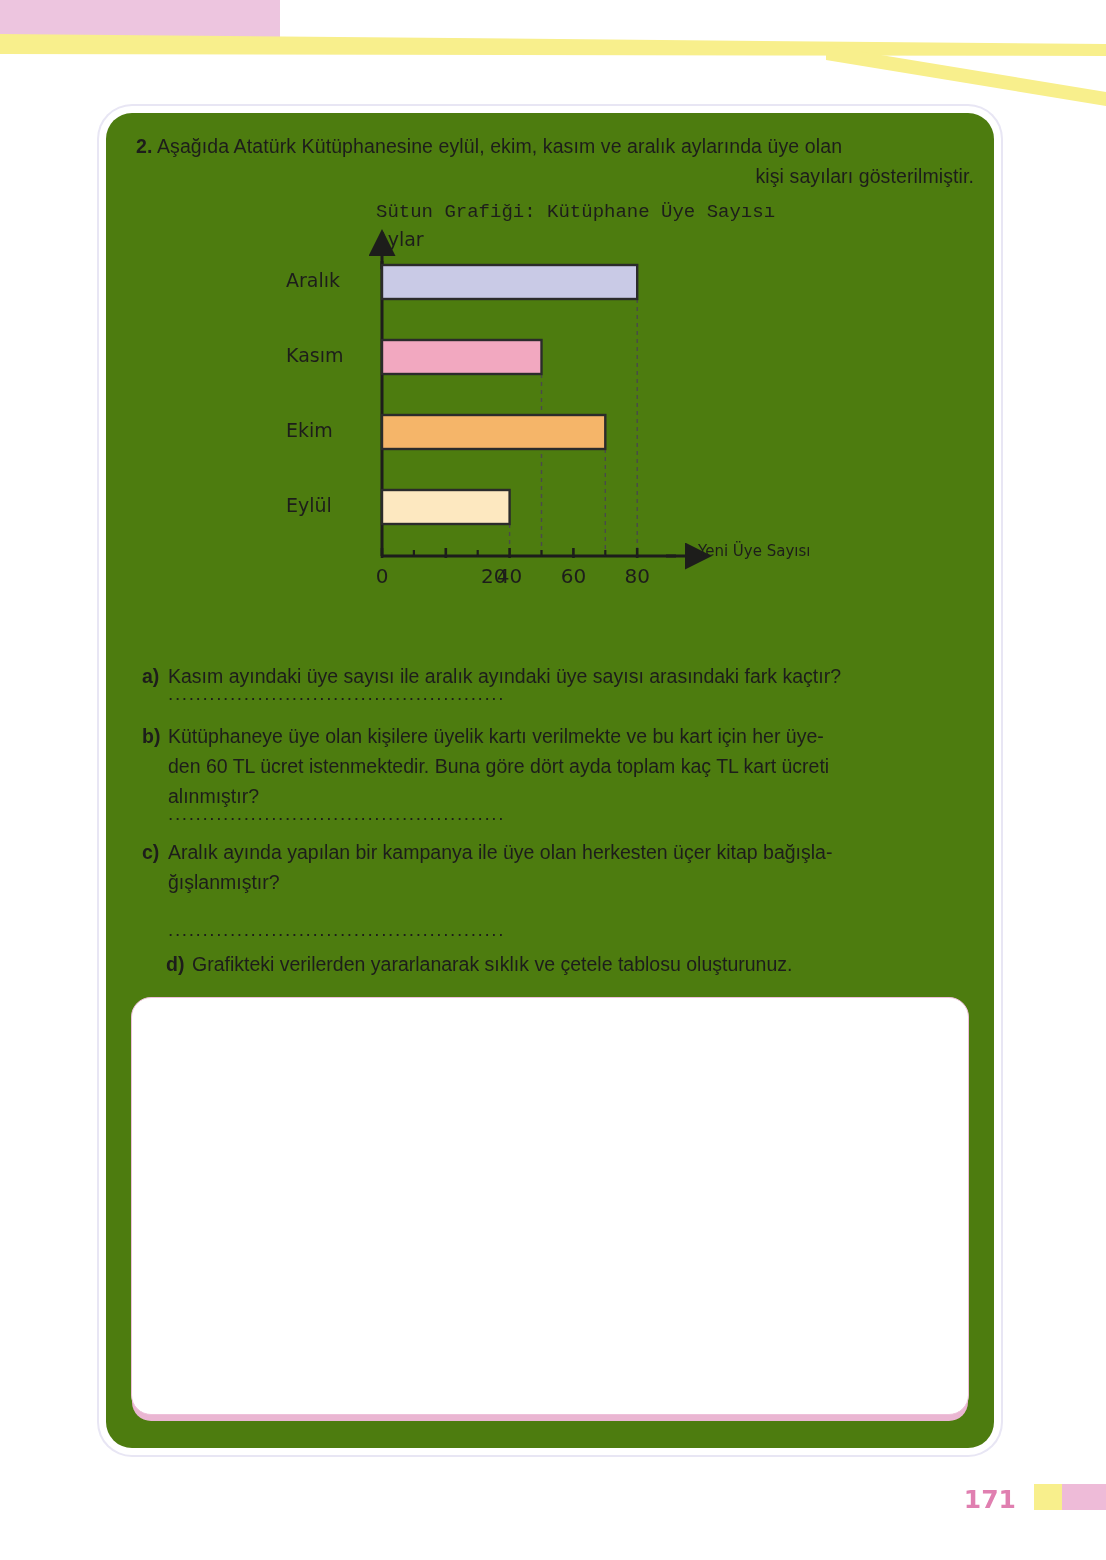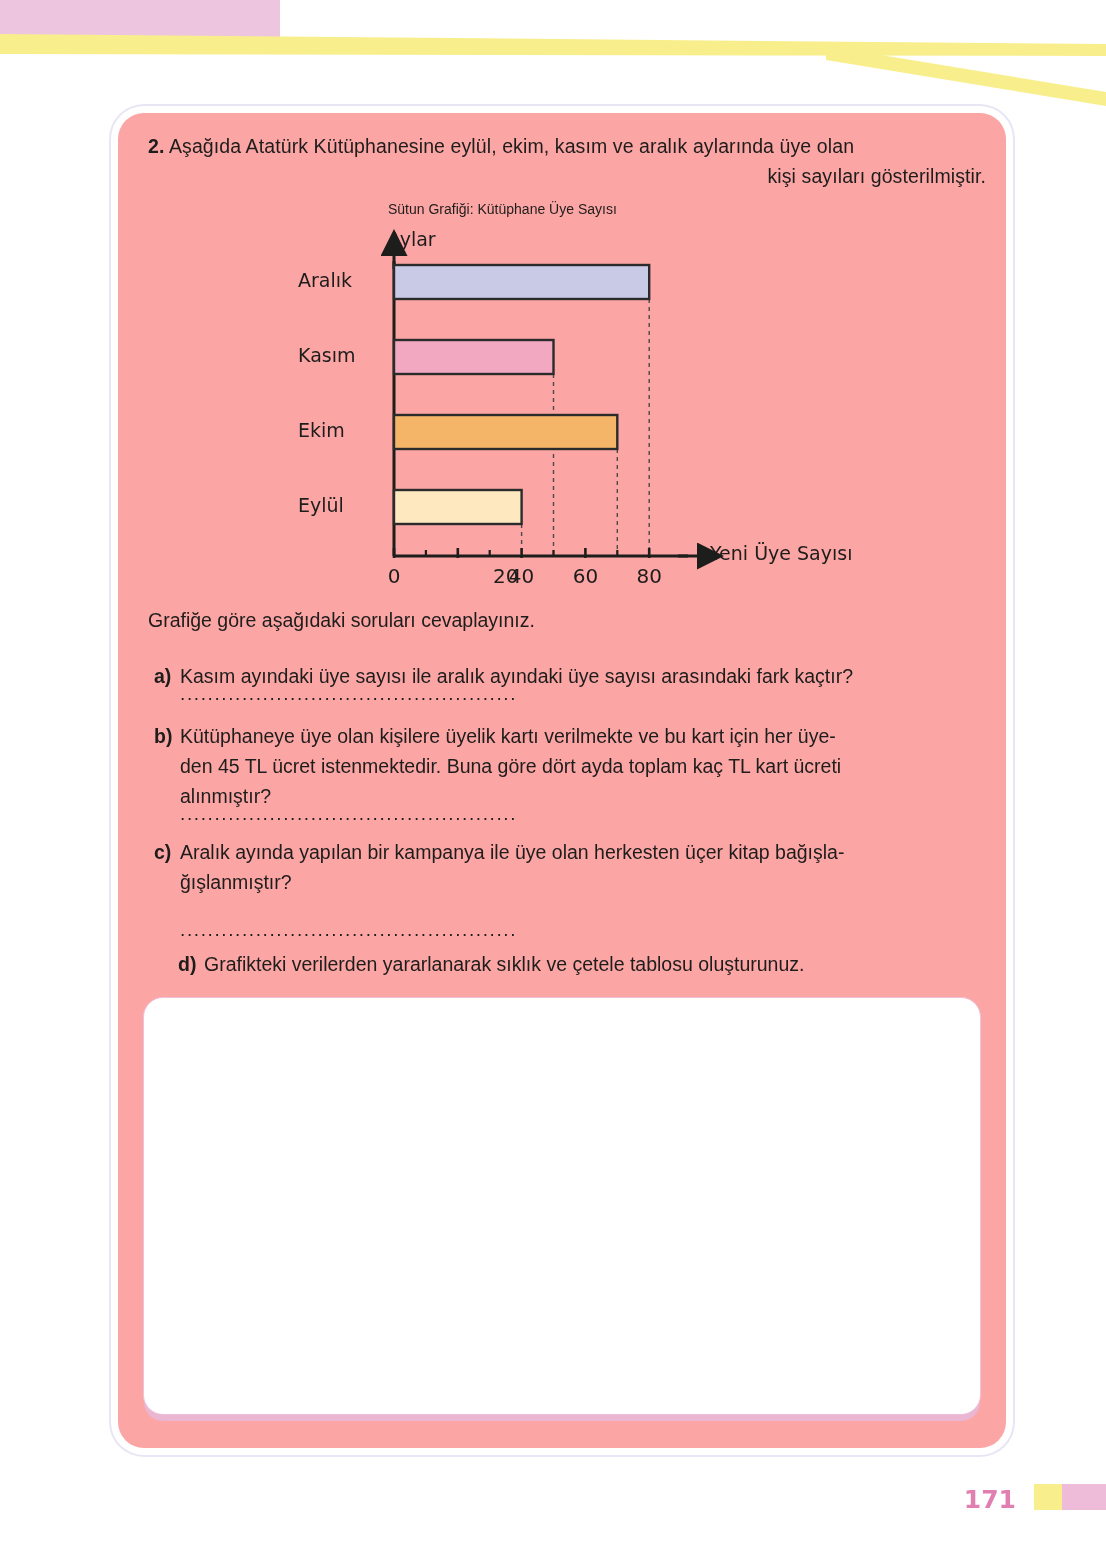--- a/index.html
+++ b/index.html
@@ -23,45 +23,45 @@
   }
   .wedge-pink{
     position:absolute;right:0;top:0px;width:280px;height:60px;
     background:#edc5df;
     clip-path:polygon(0 0, 280px 0, 280px 48px, 0 36px);
   }
 
   
   .panel{
     position:absolute;
-    left:118px;top:113px;
+    left:106px;top:113px;
     width:888px;height:1335px;
-    background:#fca5a5;
+    background:#4d7c0f;
     border-radius:26px;
     box-shadow:0 0 0 7px #ffffff, 0 0 0 9px #e8e6f4;
   }
 
   
   .q-head{
     position:absolute;left:30px;top:18px;width:838px;
     font-size:19.5px;line-height:30px;color:#1d1d1b;
     letter-spacing:.1px;
   }
   .q-head .num{font-weight:bold;}
   .q-head .body{display:inline;}
   .q-head .line2{display:block;padding-left:24px;text-align:right;}
 
   
   .chart-wrap{
     position:absolute;left:0px;top:88px;width:888px;height:400px;
   }
   .chart-title{
     position:absolute;left:270px;top:0px;
-    font-size:14px;color:#1d1d1b;white-space:nowrap;
-    font-family:Liberation Sans, sans-serif;
+    font-size:19px;color:#1d1d1b;white-space:nowrap;
+    font-family:Liberation Mono, monospace;
     font-stretch:condensed;
   }
   .chart-ylabel{
     position:absolute;left:270px;top:27px;
     font-size:19px;color:#1d1d1b;
     font-family:"DejaVu Sans", sans-serif;
   }
   .plot{
     position:absolute;left:0;top:0;width:888px;height:400px;
   }
@@ -72,21 +72,21 @@
     font-family:"DejaVu Sans", sans-serif;
   }
   .axis-num{
     position:absolute;
     font-size:20px;color:#1d1d1b;
     font-family:"DejaVu Sans", sans-serif;
     transform:translateX(-50%);
   }
   .xaxis-title{
     position:absolute;
-    font-size:19px;color:#1d1d1b;white-space:nowrap;
+    font-size:15px;color:#1d1d1b;white-space:nowrap;
     font-family:"DejaVu Sans", sans-serif;
   }
 
   
   .prompt{
     position:absolute;left:30px;
     font-size:19.5px;line-height:30px;color:#1d1d1b;
   }
   .sub{
     position:absolute;left:36px;width:846px;
@@ -194,30 +194,29 @@
 
     <div class="axis-num" id="xn0" style="left: 276px; top: 363px;">0</div>
     <div class="axis-num" id="xn1" style="left: 339.8px; top: 363px; margin-left: 48px;">20</div>
     <div class="axis-num" id="xn2" style="left: 403.6px; top: 363px;">40</div>
     <div class="axis-num" id="xn3" style="left: 467.4px; top: 363px;">60</div>
     <div class="axis-num" id="xn4" style="left: 531.2px; top: 363px;">80</div>
 
     <div class="xaxis-title" id="xtitle" style="left: 592px; top: 341px;">Yeni Üye Sayısı</div>
   </div>
 
-  <div class="prompt" style="top:492px;">Grafiğe göre aşağıdaki soruları cevaplayınız.</div>
 
   <div class="sub" style="top:548px;">
     <span class="tag">a)</span><span class="txt">Kasım ayındaki üye sayısı ile aralık ayındaki üye sayısı arasındaki fark kaçtır?</span>
   </div>
   <div class="dots" style="top:570px;">.................................................</div>
 
   <div class="sub" style="top:608px;">
     <span class="tag">b)</span><span class="txt">Kütüphaneye üye olan kişilere üyelik kartı verilmekte ve bu kart için her üye-</span>
-    <span class="sub-ind">den 45 TL ücret istenmektedir. Buna göre dört ayda toplam kaç TL kart ücreti</span>
+    <span class="sub-ind">den 60 TL ücret istenmektedir. Buna göre dört ayda toplam kaç TL kart ücreti</span>
     <span class="sub-ind">alınmıştır?</span>
   </div>
   <div class="dots" style="top:690px;">.................................................</div>
 
   <div class="sub" style="top:724px;">
     <span class="tag">c)</span><span class="txt">Aralık ayında yapılan bir kampanya ile üye olan herkesten üçer kitap bağışla-</span>
     <span class="sub-ind">ğışlanmıştır?</span>
   </div>
   <div class="dots" style="top:806px;">.................................................</div>
 

